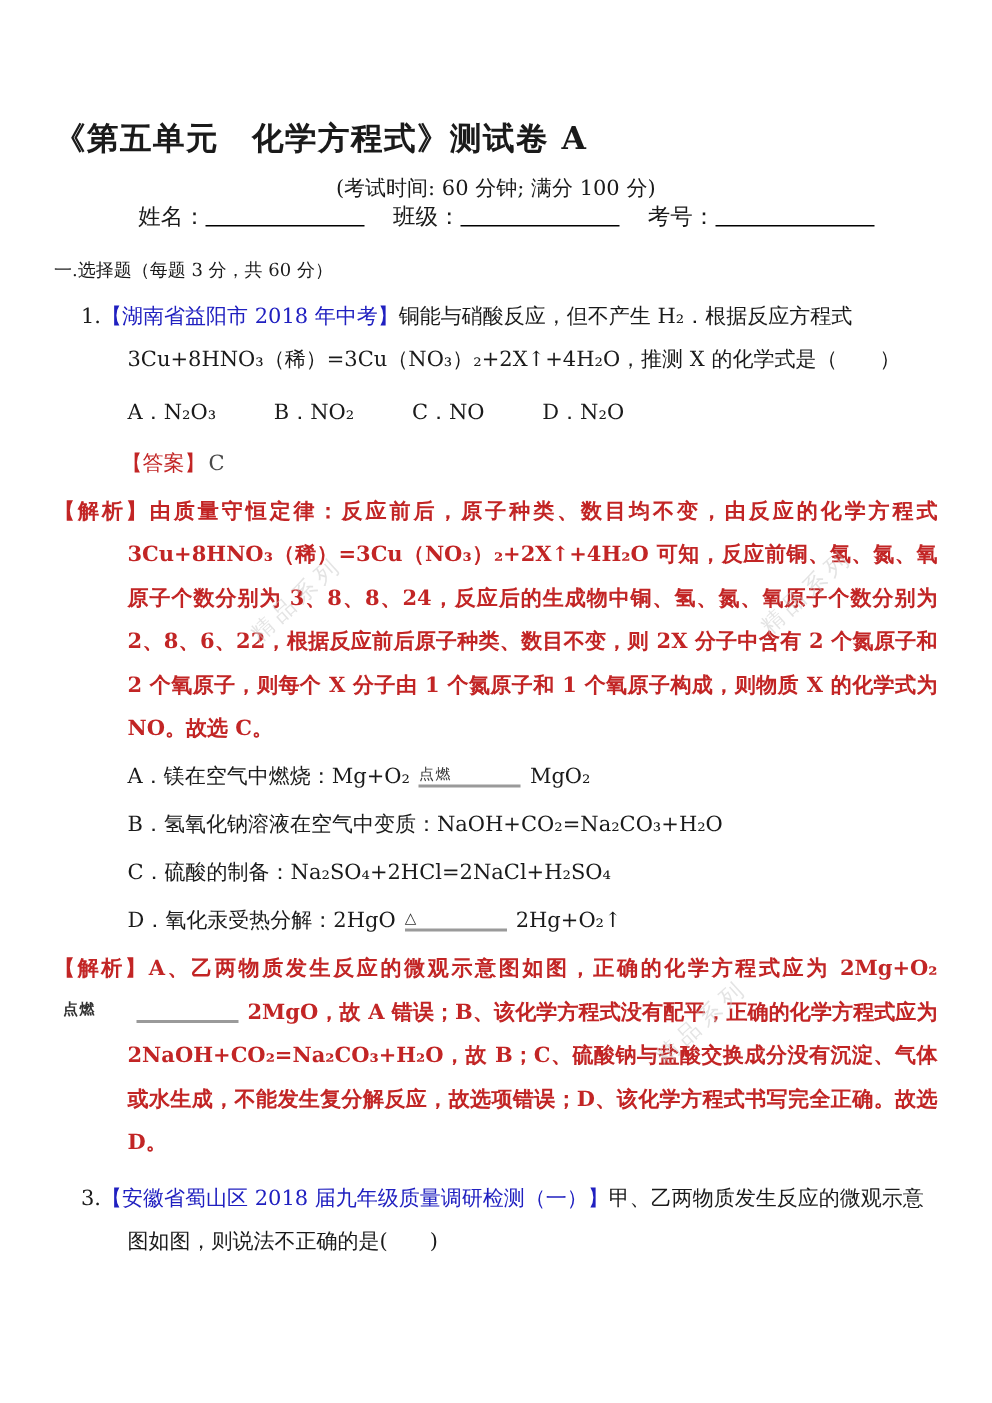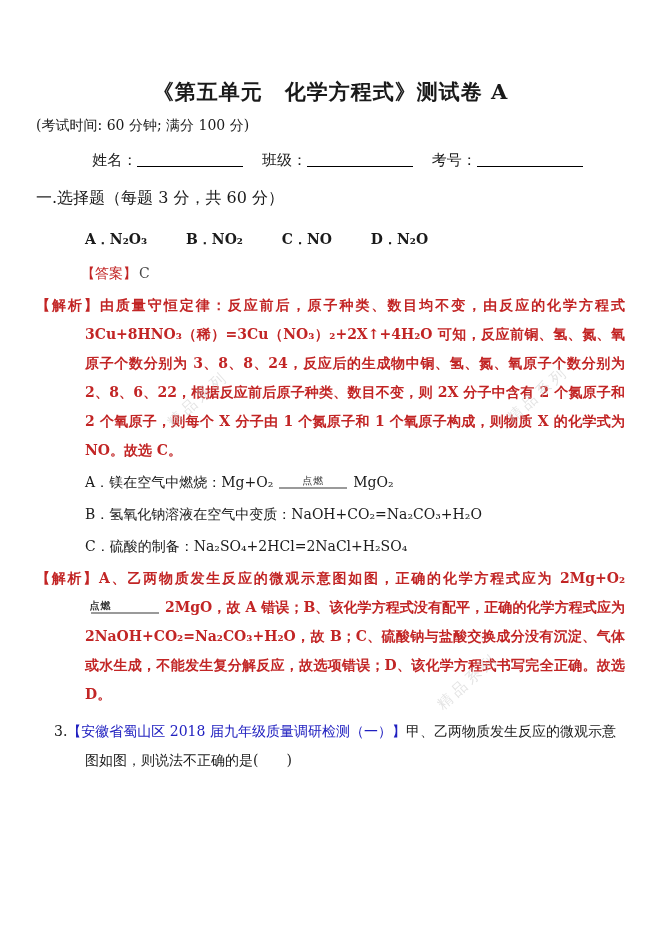--- a/index.html
+++ b/index.html
@@ -7,38 +7,38 @@
   body { font-family:"DejaVu Serif","Liberation Serif",serif; color:#1a1a1a; }
   .page {
     position:relative; width:661px; height:935px; background:#fff;
     padding:78px 36px 20px 36px; overflow:hidden; font-size:14px;
   }
   .wm {
     position:absolute; color:#c9c9c9; opacity:.5; font-size:15px;
     transform:rotate(-42deg); letter-spacing:4px; pointer-events:none;
     font-family:"DejaVu Sans","Liberation Sans",sans-serif;
   }
-  .title { text-align:center; font-size:21px; font-weight:bold; letter-spacing:1px; }
-  .subtitle { text-align:left; font-size:14px; margin-top:11px; }
-  .name-row { text-align:center; margin-top:16px; font-size:15px; }
+  .title { font-size:21px; font-weight:bold; letter-spacing:1px; }
+  .subtitle { text-align:center; font-size:14px; margin-top:11px; }
+  .name-row { text-align:center; font-size:15px; }
   .name-row .lbl { margin-left:14px; }
   .blank { display:inline-block; width:106px; border-bottom:1px solid #000; height:15px; vertical-align:-2px; }
-  .section { margin-top:18px; font-size:16px; }
+  .section { margin-top:18px; font-size:12px; }
   .q { line-height:29px; padding-left:49px; text-indent:-31px; margin-top:8px; }
   .blue { color:#2020c0; }
   .red { color:#c22525; }
-  .opts { padding-left:49px; line-height:29px; margin-top:16px;font-weight:bold; }
+  .opts { padding-left:49px; line-height:29px; margin-top:6px; }
   .opts .op { margin-right:34px; }
   .opt { padding-left:49px; line-height:30px; margin-top:2px; }
   .ans { line-height:29px; margin-top:5px;margin-left:45px; }
   .ans .letter { color:#4a4a4a; margin-left:2px; }
   .ana { line-height:29px; padding-left:49px; text-indent:-49px; margin-top:3px; text-align:justify;font-weight:bold; }
   .cond {
     display:inline-block; width:68px; border-bottom:2px solid #9a9a9a;
-    text-align:center; vertical-align:3px; margin:0 6px; line-height:12px;
+    text-align:left; vertical-align:3px; margin:0 6px; line-height:12px;
   }
   .cond .cond-t { font-size:10px; color:#333; letter-spacing:1px; }
 </style>
 </head>
 <body>
 
 <div class="page">
 
   <div class="wm" style="left:160px;top:390px;">精品系列</div>
   <div class="wm" style="left:500px;top:385px;">精品系列</div>
@@ -48,20 +48,23 @@
   <div class="subtitle">(考试时间: 60 分钟; 满分 100 分)</div>
 
   <div class="name-row">
     <span class="lbl">姓名：</span><span class="blank"></span>
     <span class="lbl">班级：</span><span class="blank"></span>
     <span class="lbl">考号：</span><span class="blank"></span>
   </div>
 
   <div class="section">一.选择题（每题 3 分，共 60 分）</div>
 
+  <p class="q">
+    <span>1.</span><span class="blue">【湖南省益阳市 2018 年中考】</span><span>铜能与硝酸反应，但不产生 H₂．根据反应方程式 3Cu+8HNO₃（稀）=3Cu（NO₃）₂+2X↑+4H₂O，推测 X 的化学式是（　　）</span>
+  </p>
   <p class="opts">
     <span class="op">A．N₂O₃</span>
     <span class="op">B．NO₂</span>
     <span class="op">C．NO</span>
     <span class="op">D．N₂O</span>
   </p>
   <p class="ans">
     <span class="red">【答案】</span><span class="letter">C</span>
   </p>
   <p class="ana red">
@@ -70,20 +73,23 @@
 
   <p class="opt">
     <span>A．</span><span>镁在空气中燃烧：Mg+O₂</span><span class="cond"><span class="cond-t">点燃</span></span><span>MgO₂</span>
   </p>
   <p class="opt">
     <span>B．</span><span>氢氧化钠溶液在空气中变质：NaOH+CO₂=Na₂CO₃+H₂O</span>
   </p>
   <p class="opt">
     <span>C．</span><span>硫酸的制备：Na₂SO₄+2HCl=2NaCl+H₂SO₄</span>
   </p>
+  <p class="opt">
+    <span>D．</span><span>氧化汞受热分解：2HgO</span><span class="cond"><span class="cond-t">△</span></span><span>2Hg+O₂↑</span>
+  </p>
   <p class="ana red">
     <span>【解析】</span><span>A、乙两物质发生反应的微观示意图如图，正确的化学方程式应为 2Mg+O₂</span><span class="cond"><span class="cond-t">点燃</span></span><span>2MgO，故 A 错误；B、该化学方程式没有配平，正确的化学方程式应为 2NaOH+CO₂=Na₂CO₃+H₂O，故 B；C、硫酸钠与盐酸交换成分没有沉淀、气体或水生成，不能发生复分解反应，故选项错误；D、该化学方程式书写完全正确。故选 D。</span>
   </p>
 
   <p class="q">
     <span>3.</span><span class="blue">【安徽省蜀山区 2018 届九年级质量调研检测（一）】</span><span>甲、乙两物质发生反应的微观示意图如图，则说法不正确的是(　　)</span>
   </p>
 
 </div>
 

